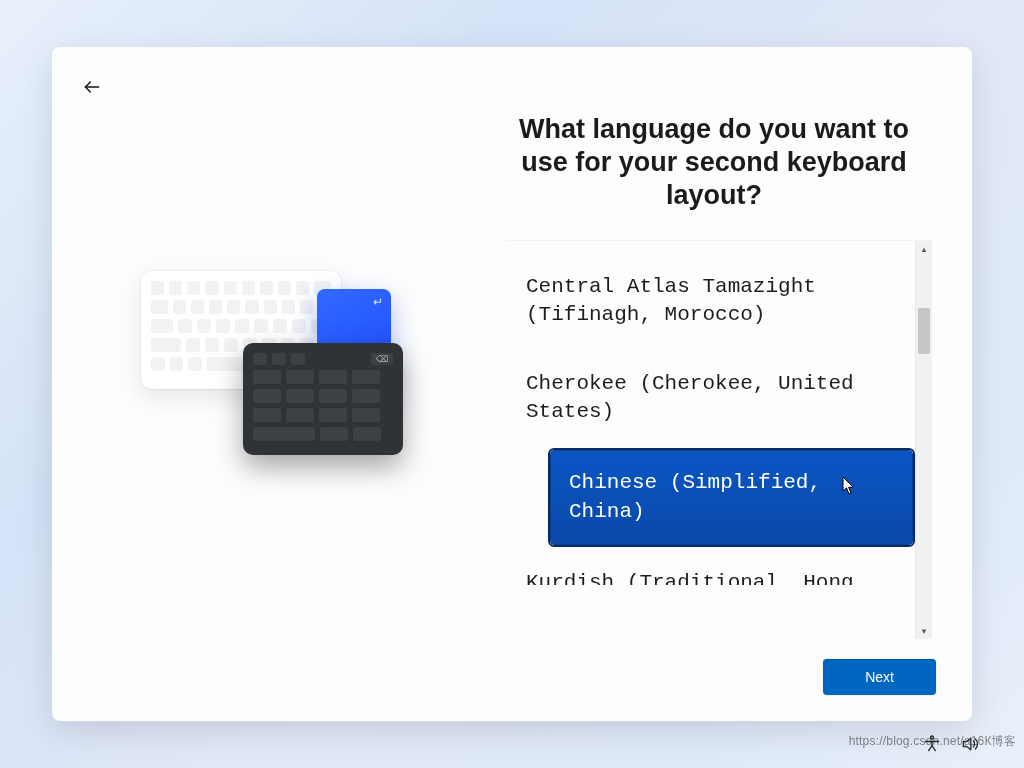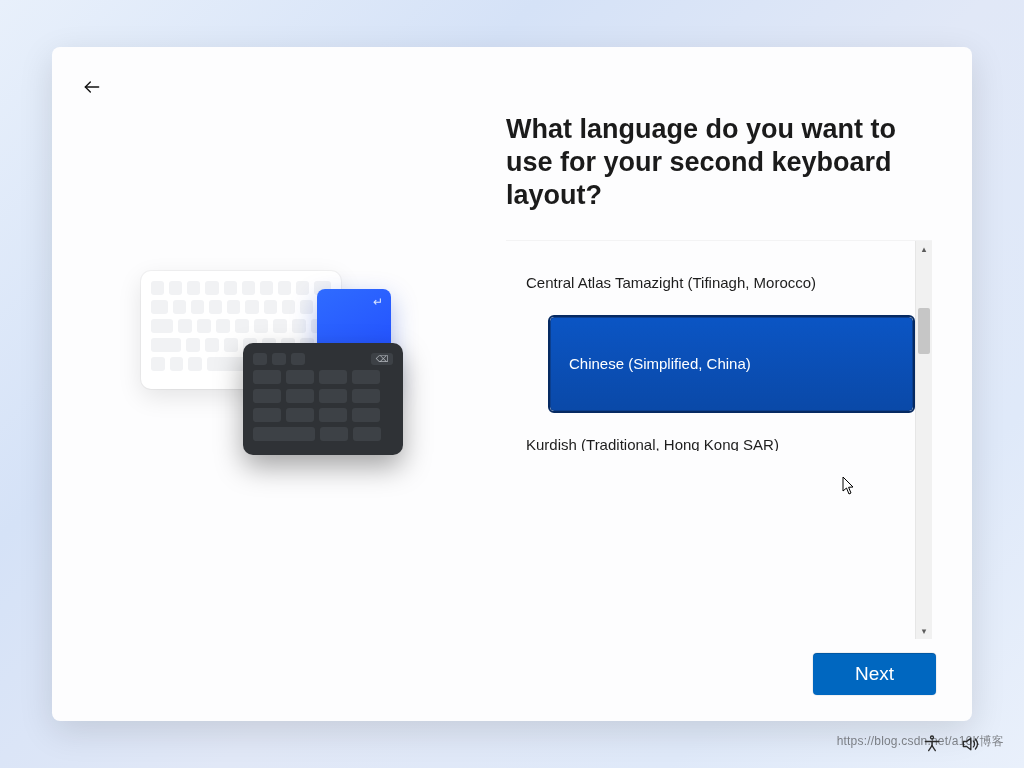--- a/index.html
+++ b/index.html
@@ -33,62 +33,64 @@
   }
   .content-col {
     flex: 1 1 auto;
     padding-right: 40px;
     display: flex; flex-direction: column;
   }
   .heading {
     font-size: 27px; font-weight: 600; color: #1b1b1b;
     line-height: 1.22; margin-top: 8px; margin-bottom: 28px;
     padding-right: 10px;
+    text-align: center;
   }
   .list-wrap {
     position: relative;
     flex: 1 1 auto; min-height: 0;
     border-top: 1px solid rgba(0,0,0,0.04);
     display: flex;
   }
   .list-scroll {
     flex: 1 1 auto;
     overflow-y: hidden; 
     padding-right: 6px;
     position: relative;
   }
   .list-inner {
     position: absolute; left: 0; right: 0; top: -8px;
   }
   .item {
     padding: 16px 18px 16px 18px;
-    font-size: 15px; color: #1d1d1d;
+    font-size: 21px; color: #1d1d1d;
     border-radius: 4px;
     margin: 8px 2px;
     cursor: pointer;
     line-height: 1.35;
+    font-family: Liberation Mono, monospace;
   }
   .item.partial-top {
     margin-top: 0;
     padding-top: 0;
     height: 14px; overflow: hidden;
     color: transparent; 
   }
   .item.partial-bot {
     margin-bottom: 0;
     height: 28px; overflow: hidden;
   }
   .item.selected {
     background: #0a4db3;
     background: linear-gradient(#0b55c4,#0a49a8);
     color: #ffffff;
     outline: 2px solid #062a62;
     outline-offset: 0;
     border: 1px solid #0b3f8f;
-    padding: 36px 18px;
+    padding: 18px 18px;
     position: relative;
     margin-left: 44px;
   }
   
   .scrollbar {
     width: 17px; flex: 0 0 17px;
     background: #f1f1f1;
     border-left: 1px solid #e6e6e6;
     display: flex; flex-direction: column; align-items: center;
     position: relative;
@@ -108,21 +110,21 @@
   
   .footer {
     position: absolute; right: 36px; bottom: 26px;
   }
   .next-btn {
     background: #0067c0;
     color: #ffffff;
     border: none;
     border-radius: 4px;
     padding: 10px 42px;
-    font-size: 19px;
+    font-size: 14px;
     cursor: pointer;
     box-shadow: 0 1px 0 rgba(0,0,0,0.15) inset, 0 0 0 1px rgba(0,0,0,0.05);
   }
   
   .illu { position: relative; width: 280px; height: 210px; }
   .kbd-white {
     position: absolute; left: 2px; top: 4px;
     width: 200px; height: 118px;
     background: #ffffff; border-radius: 10px;
     box-shadow: 0 8px 24px rgba(0,0,0,0.10), 0 0 0 1px rgba(0,0,0,0.04);
@@ -159,21 +161,21 @@
     color: #2b2b2b;
   }
   .tray svg { display:block; }
   
   .cursor {
     position: absolute; left: 842px; top: 476px;
     width: 14px; height: 20px; pointer-events: none;
   }
   
   .watermark {
-    position: absolute; right: 20px; bottom: 18px;
+    position: absolute; right: 8px; bottom: 18px;
     font-size: 12px; color: rgba(40,40,40,0.55);
     letter-spacing: .2px;
   }
 </style>
 </head>
 <body>
 
 <div class="panel">
 
   <div class="back-btn">
@@ -277,20 +279,21 @@
     </div>
 
     <div class="content-col">
       <h1 class="heading">What language do you want to use for your second keyboard layout?</h1>
 
       <div class="list-wrap">
         <div class="list-scroll">
           <div class="list-inner">
             <div class="item partial-top">Central Atlas Tamazight (Latin, Algeria)</div>
             <div class="item">Central Atlas Tamazight (Tifinagh, Morocco)</div>
+            <div class="item">Cherokee (Cherokee, United States)</div>
             <div class="item selected">Chinese (Simplified, China)</div>
             <div class="item partial-bot">Kurdish (Traditional, Hong Kong SAR)</div>
           </div>
         </div>
         <div class="scrollbar">
           <div class="sb-btn">▴</div>
           <div class="sb-track">
             <div class="sb-thumb"></div>
           </div>
           <div class="sb-btn">▾</div>

